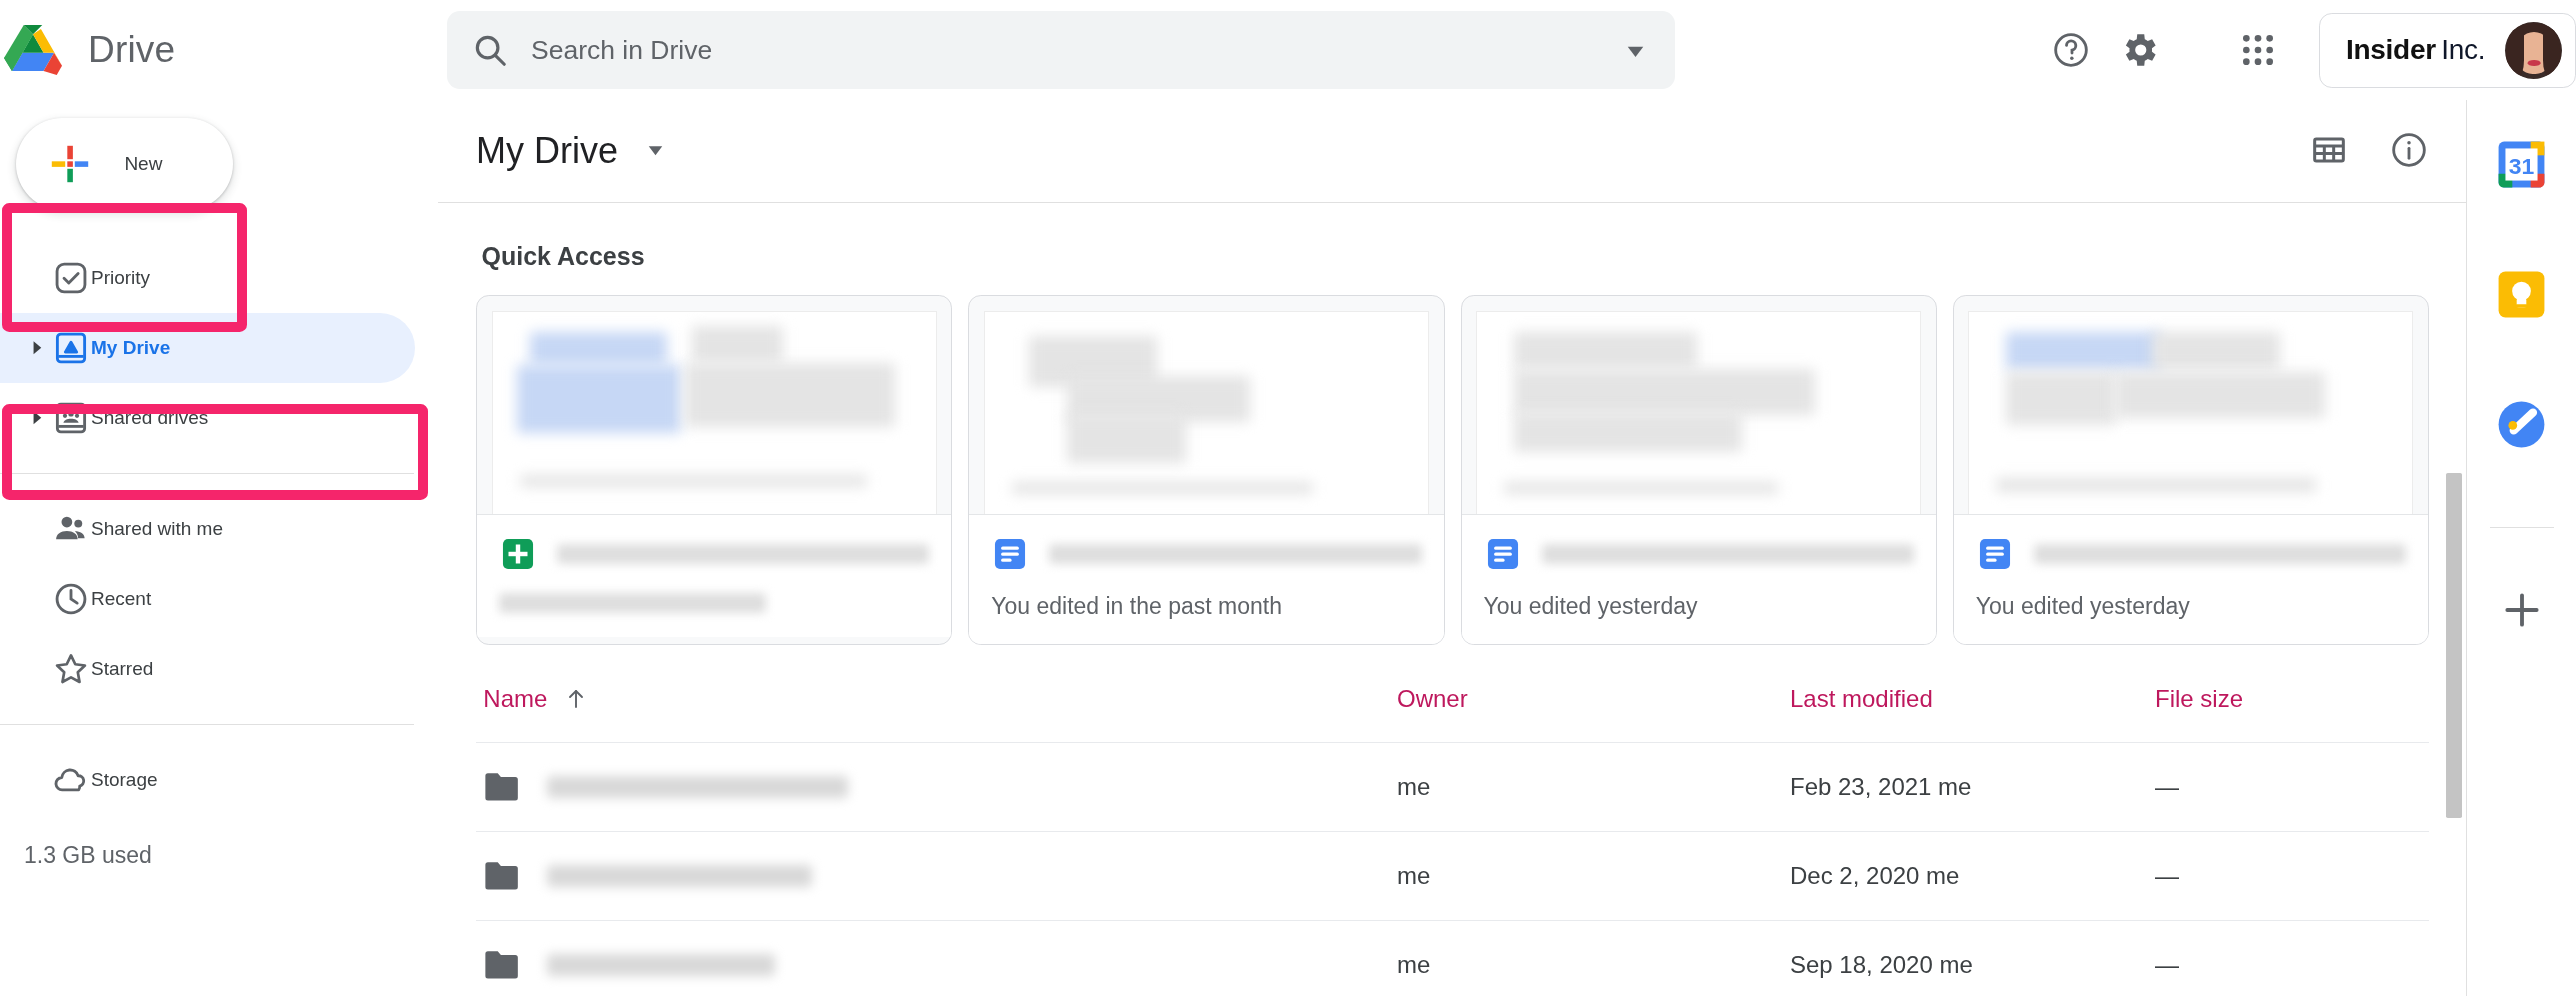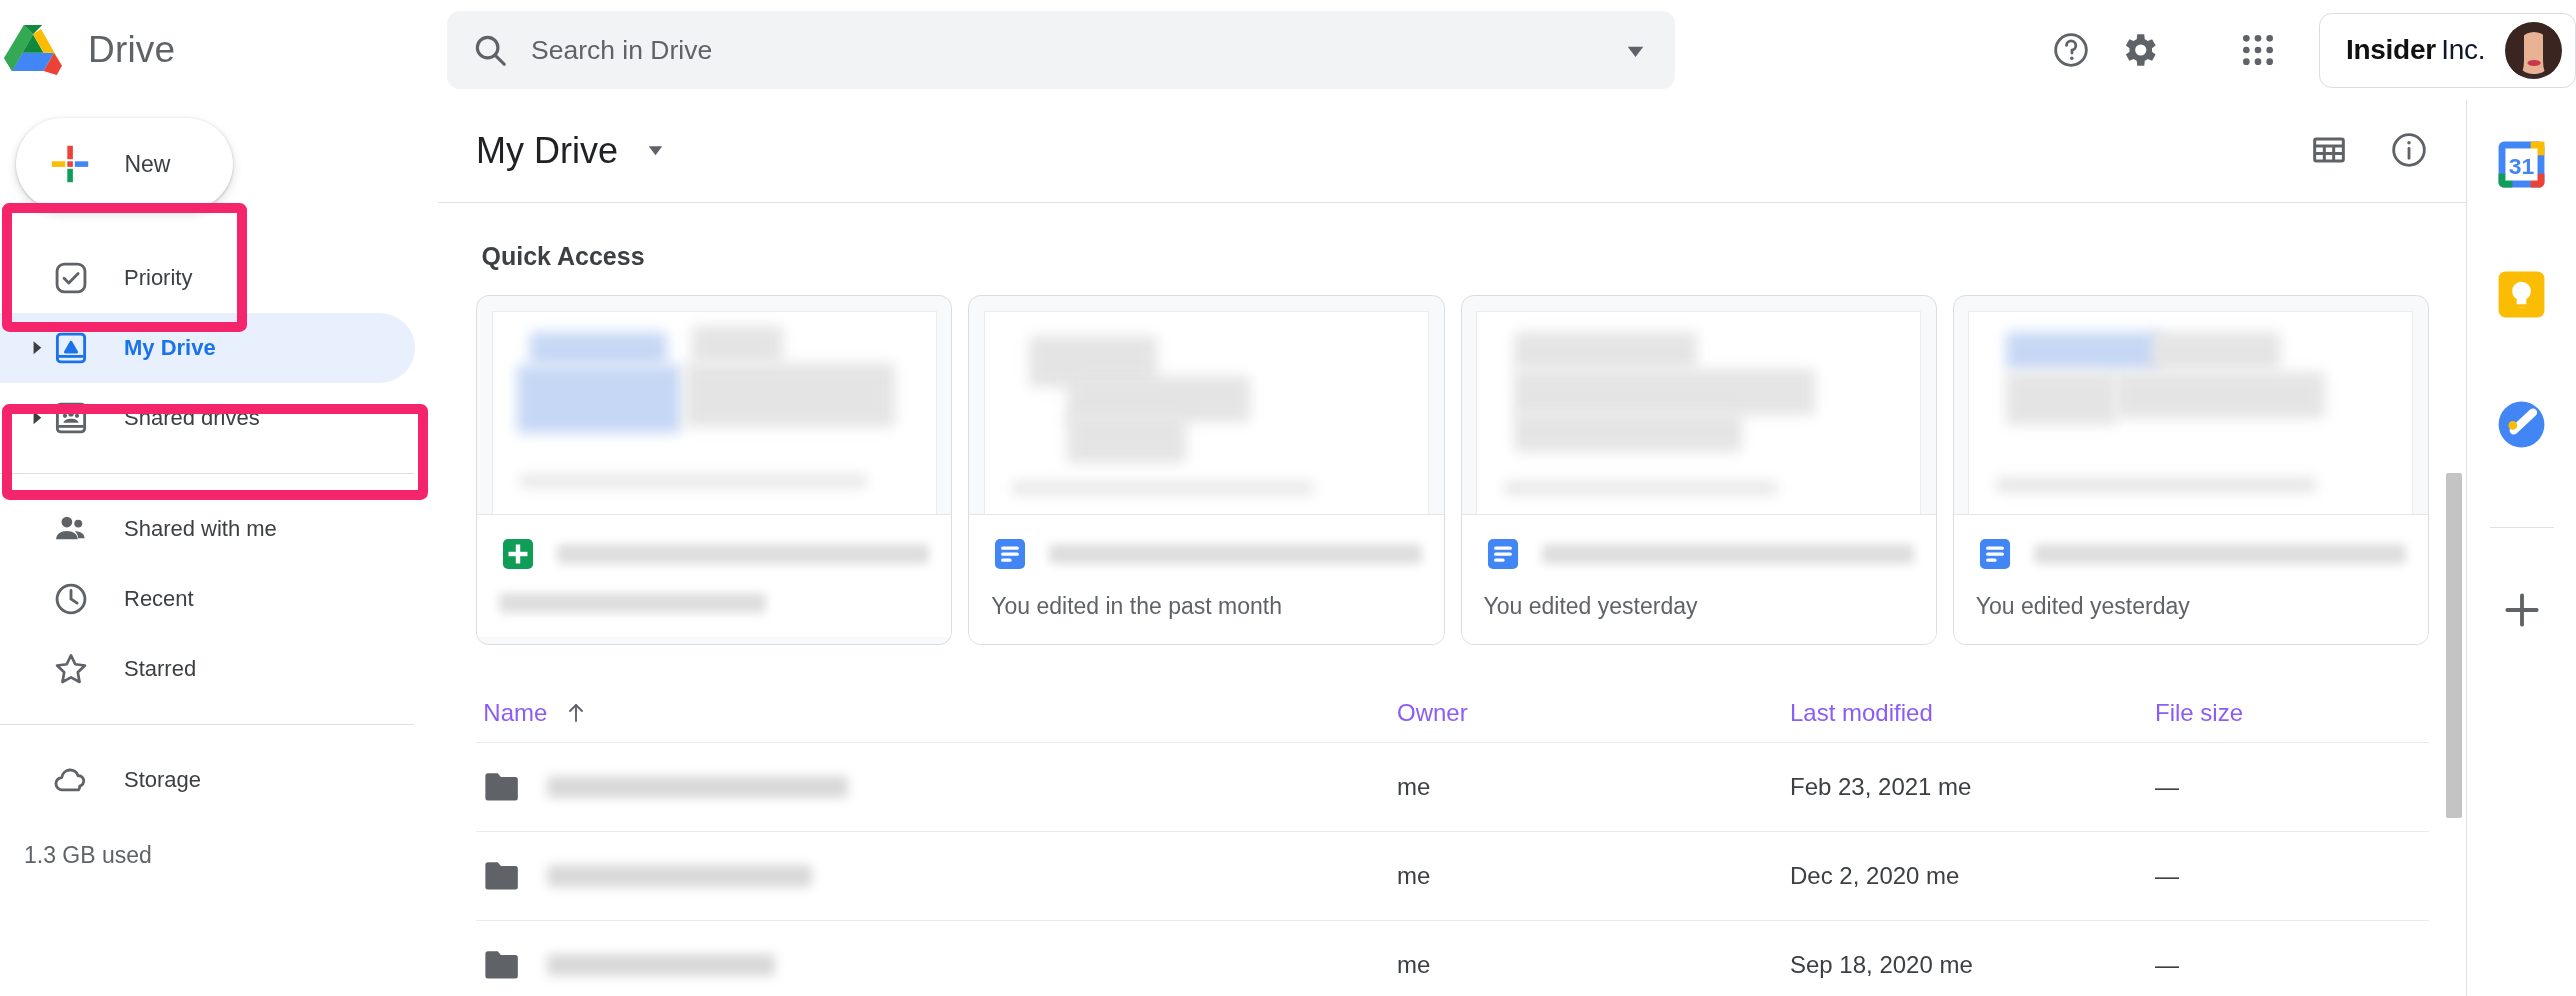--- a/index.html
+++ b/index.html
@@ -78,31 +78,31 @@
     padding-top: 18px; position: relative;
   }
   .newbtn {
     display: flex; align-items: center; gap: 31px;
     width: 217px; height: 92px; margin-left: 16.4px;
     background: #fff; border-radius: 47px;
     box-shadow: 0 0.9px 2.7px rgba(60,64,67,.3), 0 3.7px 7.3px 2.7px rgba(60,64,67,.10);
     padding-left: 31px; cursor: pointer;
   }
   .plus-icon { width: 46px; height: 46px; flex: 0 0 46px; }
-  .newbtn-label { font-size: 23px; color: #3c4043; text-align: center; }
+  .newbtn-label { font-size: 19px; color: #3c4043; text-align: center; }
 
   .navlist { margin-top: 33px; }
   .navitem {
     display: flex; align-items: center; height: 70px;
     padding-left: 24px; cursor: pointer; position: relative;
     border-radius: 0 37px 37px 0; margin-right: 0;
   }
   .navitem .arrow { width: 27px; flex: 0 0 27px; display:flex; align-items:center; justify-content:center; }
   .navitem .nav-icon { width: 40px; height: 40px; flex: 0 0 40px; display:flex; align-items:center; justify-content:center; }
-  .navitem .nav-label { font-size: 22px; color: #3c4043; margin-left: 33px; white-space: nowrap; }
+  .navitem .nav-label { font-size: 19px; color: #3c4043; white-space: nowrap; }
   .navitem.selected { background: #e8f0fe; width: 415px; }
   .navitem.selected .nav-label { color: #1a73e8; font-weight: 700; }
   .navitem.no-arrow .arrow { visibility: hidden; }
 
   .nav-divider { height: 0.9px; background: #e0e0e0; margin: 20px 24px 20px 0; }
   .storage-used { font-size: 23px; color: #5f6368; margin-left: 24px; margin-top: 27px; }
 
   
   .annot {
     position: absolute; border: 10px solid #f5256b;
@@ -140,22 +140,22 @@
   .card-foot { background: #fff; padding: 20px 22px 24px 22px; border-top: 0.9px solid #e4e6e8; }
   .card-file { display: flex; align-items: center; gap: 20px; }
   .file-type-icon { width: 38px; height: 38px; flex: 0 0 38px; }
   .blurtext { height: 20px; background: #dedede; filter: blur(4.6px); border-radius: 3.7px; flex: 1 1 auto; }
   .card-sub { font-size: 23px; color: #5f6368; margin-top: 20px; }
   .card-name2 { height: 20px; background: #dedede; filter: blur(4.6px); border-radius: 3.7px; width: 62%; margin-top: 20px; }
 
   
   .list { margin-top: 40px; }
   .list-head {
-    display: flex; align-items: center; height: 57px;
-    font-size: 24px; color: #8b5cf6; padding-left: 7.3px;
+    display: flex; align-items: flex-start; height: 57px;
+    font-size: 24px; color: #be185d; padding-left: 7.3px;
   }
   .col-name { flex: 1 1 auto; display: flex; align-items: center; gap: 16.4px; }
   .col-owner { flex: 0 0 393px; }
   .col-mod { flex: 0 0 365px; }
   .col-size { flex: 0 0 274px; }
   .sort-arrow { width: 24px; height: 24px; }
 
   .list-row {
     display: flex; align-items: center; height: 89px;
     border-top: 0.9px solid #e8eaed; padding-left: 7.3px; cursor: pointer;

